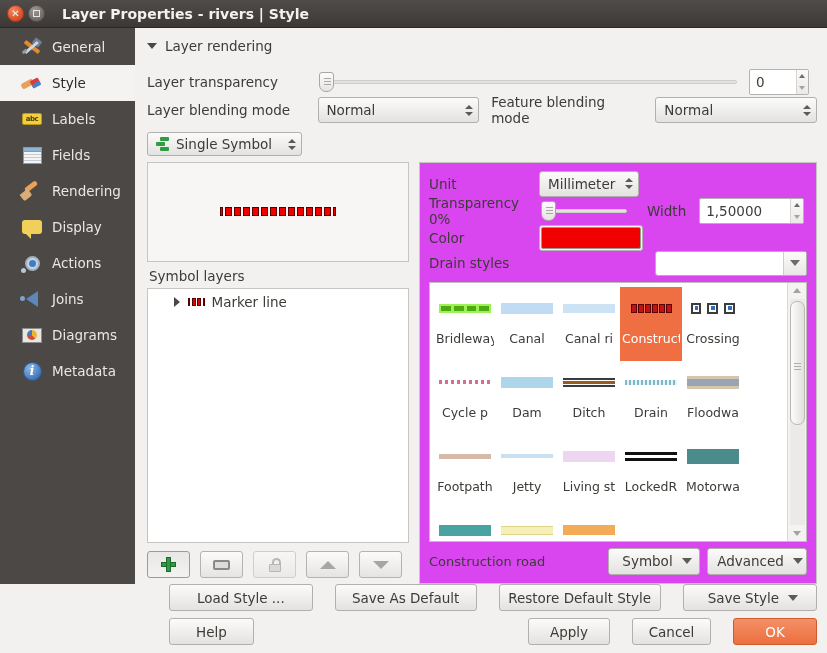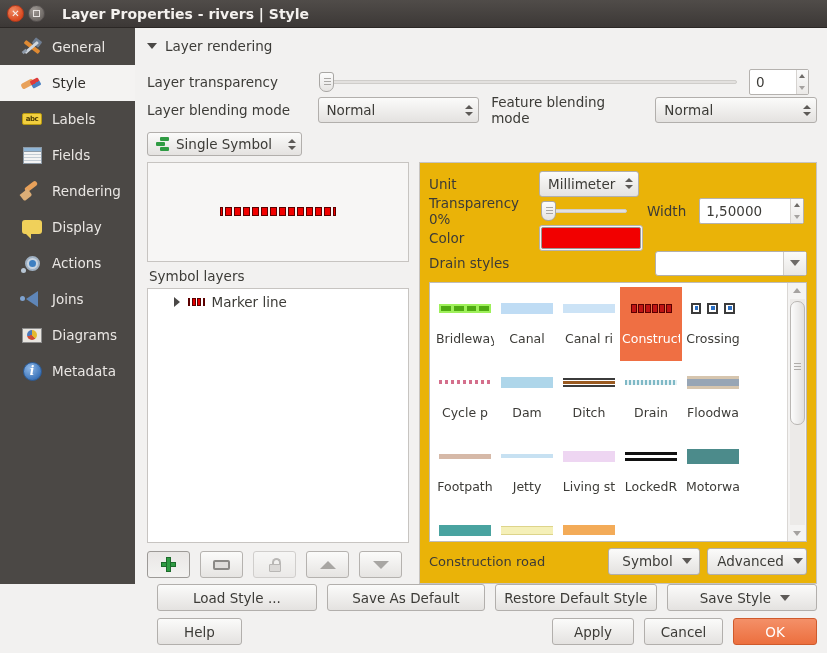--- a/index.html
+++ b/index.html
@@ -220,21 +220,21 @@
   .plus .v { left:5px; top:0; width:5px; height:15px; }
   .minusbox { width:17px;height:10px;border:2px solid #8b8986;border-radius:2px;background:#dedcda; }
   .lock { width:12px;height:14px;position:relative; }
   .lock .bd { position:absolute;bottom:0;width:12px;height:8px;background:#c9c7c4;border:1px solid #8b8986;border-radius:1px; }
   .lock .sh { position:absolute;top:0;left:3px;width:9px;height:7px;border:2px solid #8b8986;border-bottom:none;border-radius:5px 5px 0 0; }
   .tri-up-g { width:0;height:0;border-left:8px solid transparent;border-right:8px solid transparent;border-bottom:8px solid #a8a6a3; }
   .tri-dn-g { width:0;height:0;border-left:8px solid transparent;border-right:8px solid transparent;border-top:8px solid #a8a6a3; }
 
   
   .cfgbox {
-    border:1px solid #c7c4c1; background:#eab308;
+    border:1px solid #c7c4c1; background:#d946ef;
     flex:1 1 auto; min-height:0; display:flex; flex-direction:column;
     padding:8px 9px 8px 9px;
   }
   .crow { display:flex; align-items:center; height:28px; }
   .crow .clab { font-size:13.5px; }
   .colorswatch { width:100px;height:22px;background:#f20000;border:1px solid #9b9896; border-radius:2px; }
   .colorwrap { width:104px;height:26px;border:1px solid #b5b2af;border-radius:3px;background:#f6f5f4;
      display:flex;align-items:center;justify-content:center; }
 
   .savedcombo {
@@ -298,21 +298,21 @@
   .btn.dropdown { padding-right:6px; }
   .btn.dropdown .c { margin-left:9px; border-left:5px solid transparent;border-right:5px solid transparent;border-top:6px solid #5d5a57; }
   .btn.accent {
     background: linear-gradient(to bottom,#f4906a,#e9estart);
     background: linear-gradient(to bottom,#f49068,#ec6f3e);
     border-color:#cf5a2c; color:#ffffff; font-weight:normal;
   }
 
   
   .footer { padding:0 10px 8px 12px; }
-  .frow { display:flex; align-items:center; gap:10px; }
+  .frow { display:flex; align-items:center; gap:22px; }
   .frow.r1 { margin-bottom:7px; }
 </style>
 </head>
 <body>
 
 <div id="app">
 
   <div class="titlebar">
     <div class="wbtn wbtn-close">✕</div>
     <div class="wbtn wbtn-max">

